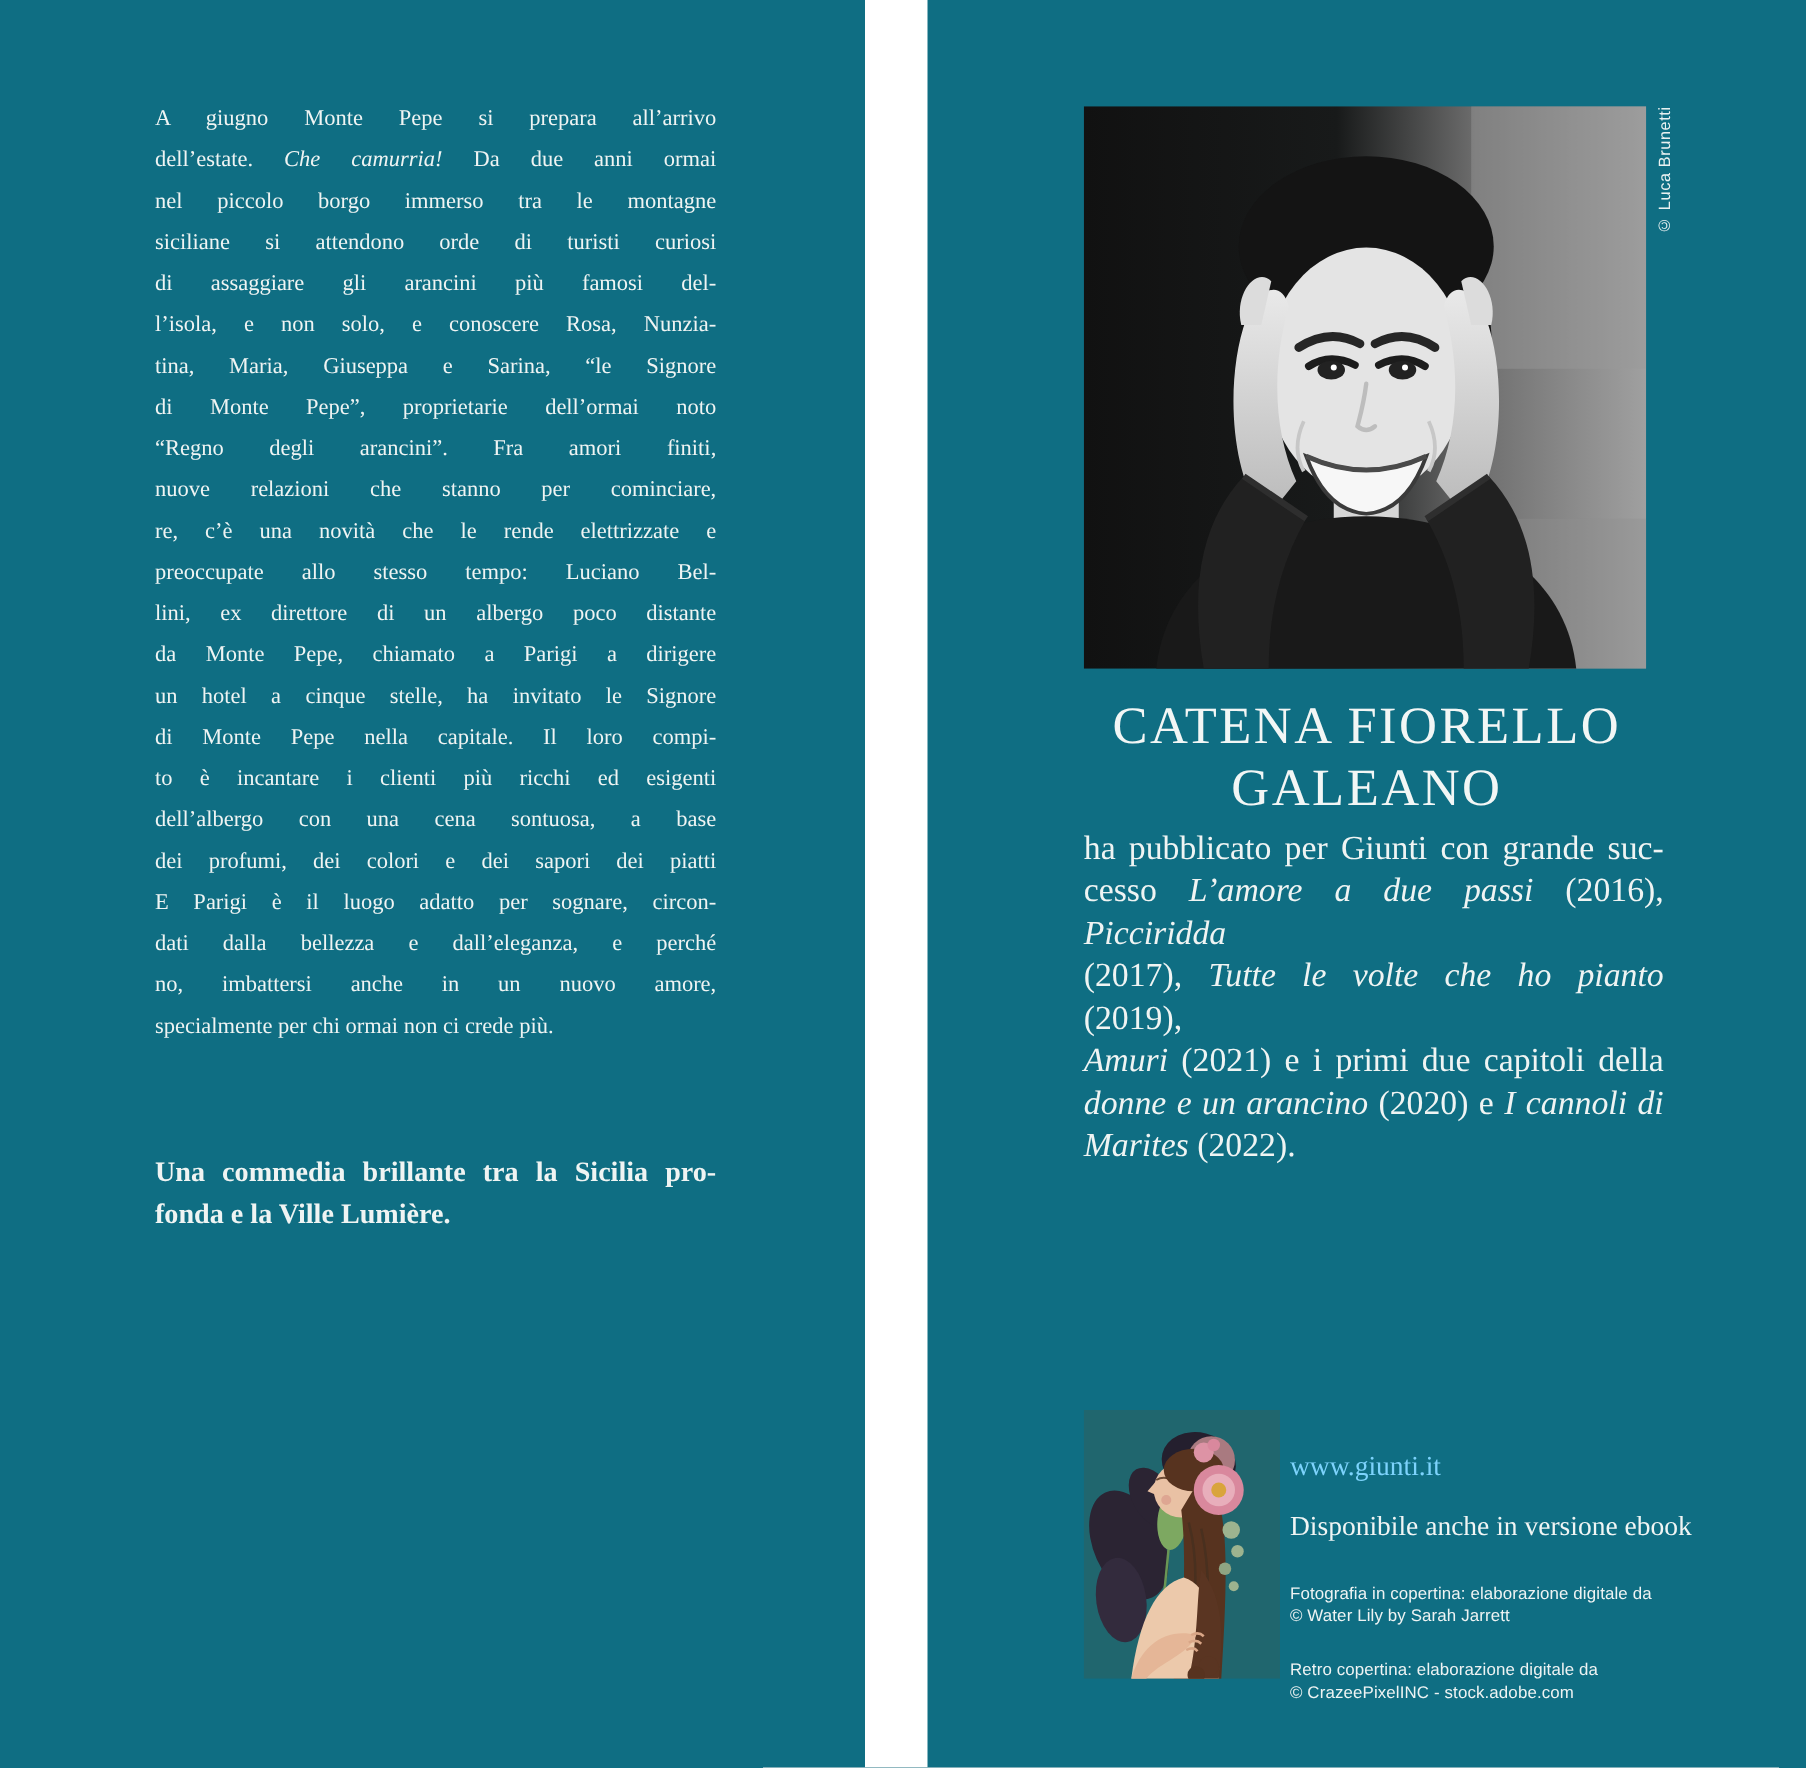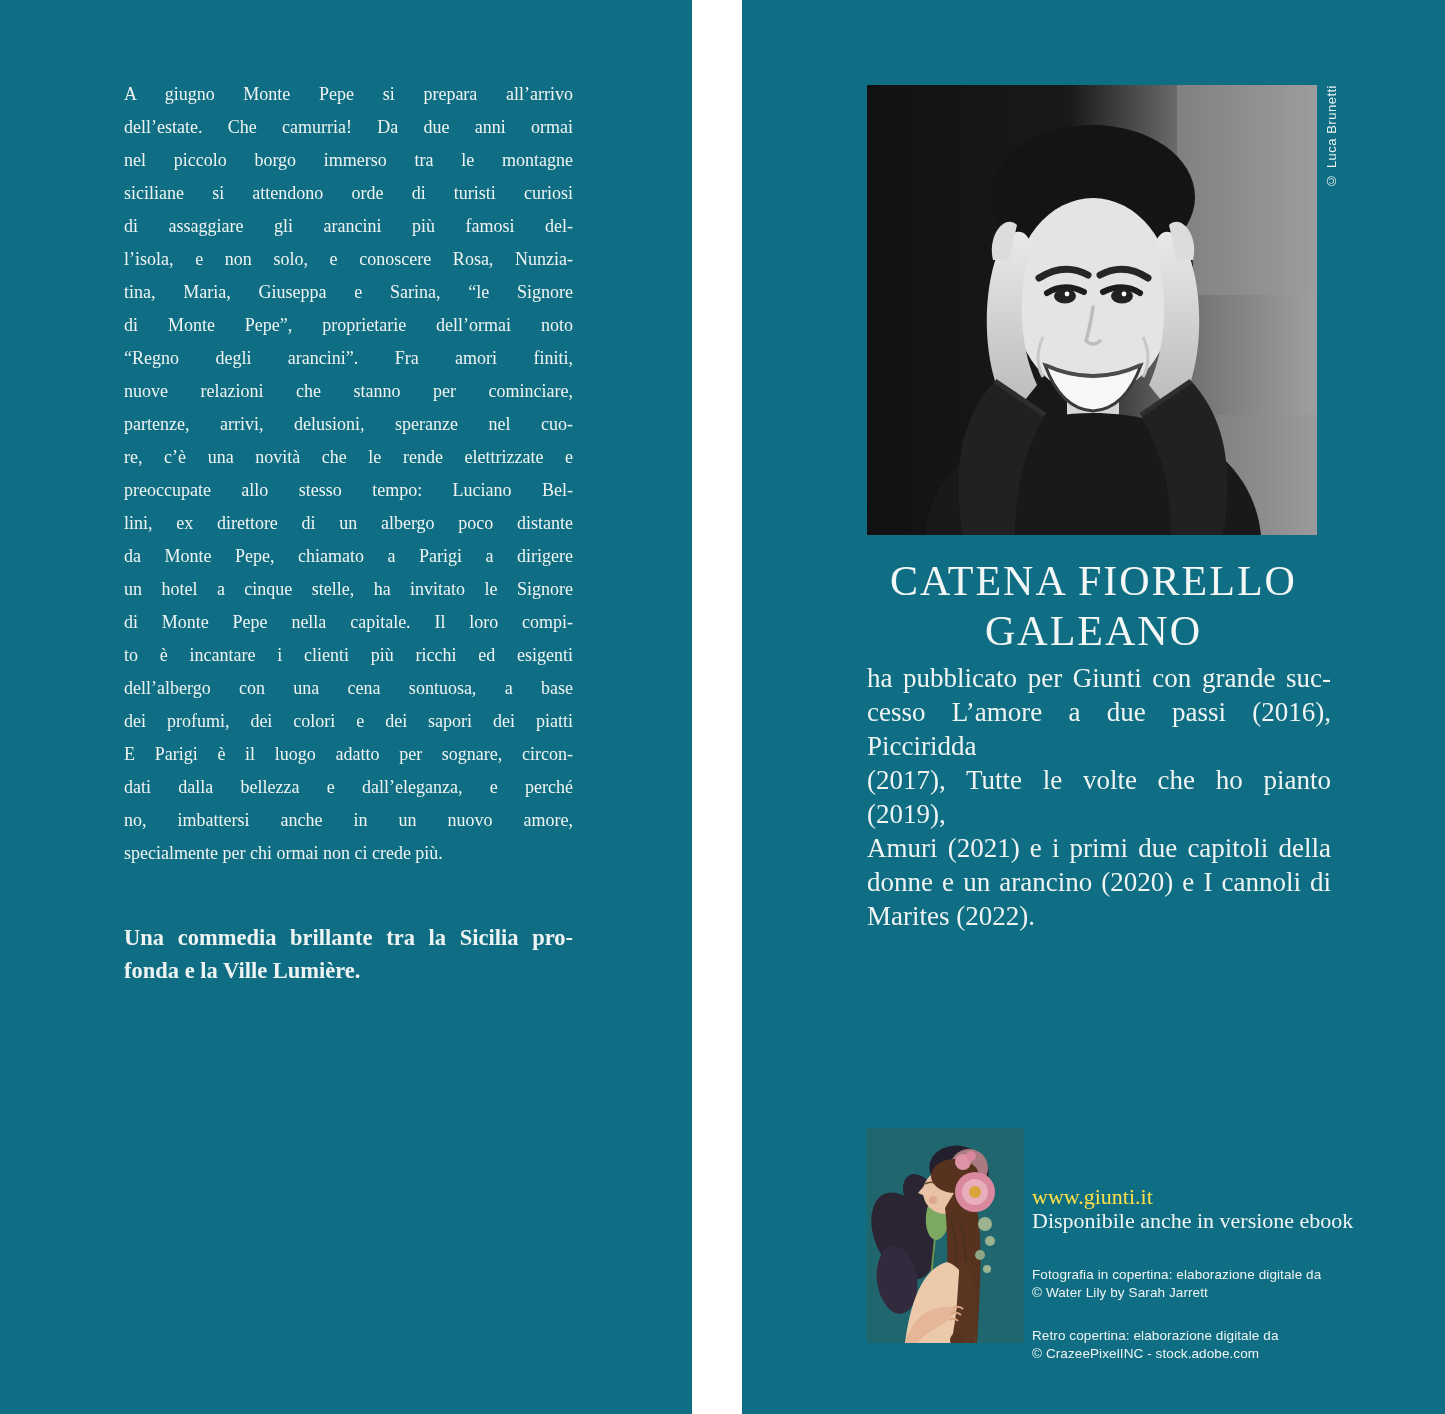--- a/index.html
+++ b/index.html
@@ -18,21 +18,21 @@
   .synopsis{
     position:absolute;left:124px;top:78px;width:449px;
     color:#eff4f3;font-size:18px;line-height:33px;
   }
   .tagline{
     position:absolute;left:124px;top:921px;width:449px;
     color:#eff4f3;font-size:22.5px;line-height:33px;font-weight:bold;
   }
   .tline{min-height:33px;}
   .just{text-align:justify;text-align-last:justify;}
-  .ital{}
+  .ital{font-style:italic;}
   
   .photo-frame{
     position:absolute;left:867px;top:85px;width:450px;height:450px;
   }
   .photo-frame svg{display:block;width:100%;height:100%;}
   .photo-credit{
     position:absolute;left:1324px;top:85px;
     writing-mode:vertical-rl;transform:rotate(180deg);
     font-family:"Liberation Sans", sans-serif;
     font-size:13px;letter-spacing:.5px;color:#e9f1f1;
@@ -45,22 +45,22 @@
   .bio{
     position:absolute;left:867px;top:661px;width:464px;
     color:#eff4f3;font-size:27px;line-height:34px;
   }
   .bio .tline{min-height:34px;}
   .thumb{
     position:absolute;left:867px;top:1128px;width:157px;height:215px;
   }
   .thumb svg{display:block;width:100%;height:100%;}
   .website{
-    position:absolute;left:1032px;top:1184px;
-    color:#fde047;font-size:22px;
+    position:absolute;left:1032px;top:1160px;
+    color:#7dd3fc;font-size:22px;
   }
   .ebook-note{
     position:absolute;left:1032px;top:1208px;
     color:#f0f5f4;font-size:22px;
   }
   .credit-block{
     position:absolute;left:1032px;
     font-family:Liberation Sans, sans-serif;
     font-size:13.5px;line-height:18px;color:#eef3f3;letter-spacing:.1px;
   }
@@ -76,21 +76,20 @@
       <div class="tline just"><span>A giugno Monte Pepe si prepara all’arrivo</span></div>
       <div class="tline just"><span>dell’estate. </span><span class="ital">Che camurria!</span><span> Da due anni ormai</span></div>
       <div class="tline just"><span>nel piccolo borgo immerso tra le montagne</span></div>
       <div class="tline just"><span>siciliane si attendono orde di turisti curiosi</span></div>
       <div class="tline just"><span>di assaggiare gli arancini più famosi del-</span></div>
       <div class="tline just"><span>l’isola, e non solo, e conoscere Rosa, Nunzia-</span></div>
       <div class="tline just"><span>tina, Maria, Giuseppa e Sarina, “le Signore</span></div>
       <div class="tline just"><span>di Monte Pepe”, proprietarie dell’ormai noto</span></div>
       <div class="tline just"><span>“Regno degli arancini”. Fra amori finiti,</span></div>
       <div class="tline just"><span>nuove relazioni che stanno per cominciare,</span></div>
-      <div class="tline just"><span>partenze, arrivi, delusioni, speranze nel cuo-</span></div>
       <div class="tline just"><span>re, c’è una novità che le rende elettrizzate e</span></div>
       <div class="tline just"><span>preoccupate allo stesso tempo: Luciano Bel-</span></div>
       <div class="tline just"><span>lini, ex direttore di un albergo poco distante</span></div>
       <div class="tline just"><span>da Monte Pepe, chiamato a Parigi a dirigere</span></div>
       <div class="tline just"><span>un hotel a cinque stelle, ha invitato le Signore</span></div>
       <div class="tline just"><span>di Monte Pepe nella capitale. Il loro compi-</span></div>
       <div class="tline just"><span>to è incantare i clienti più ricchi ed esigenti</span></div>
       <div class="tline just"><span>dell’albergo con una cena sontuosa, a base</span></div>
       <div class="tline just"><span>dei profumi, dei colori e dei sapori dei piatti</span></div>
       <div class="tline just"><span>E Parigi è il luogo adatto per sognare, circon-</span></div>

